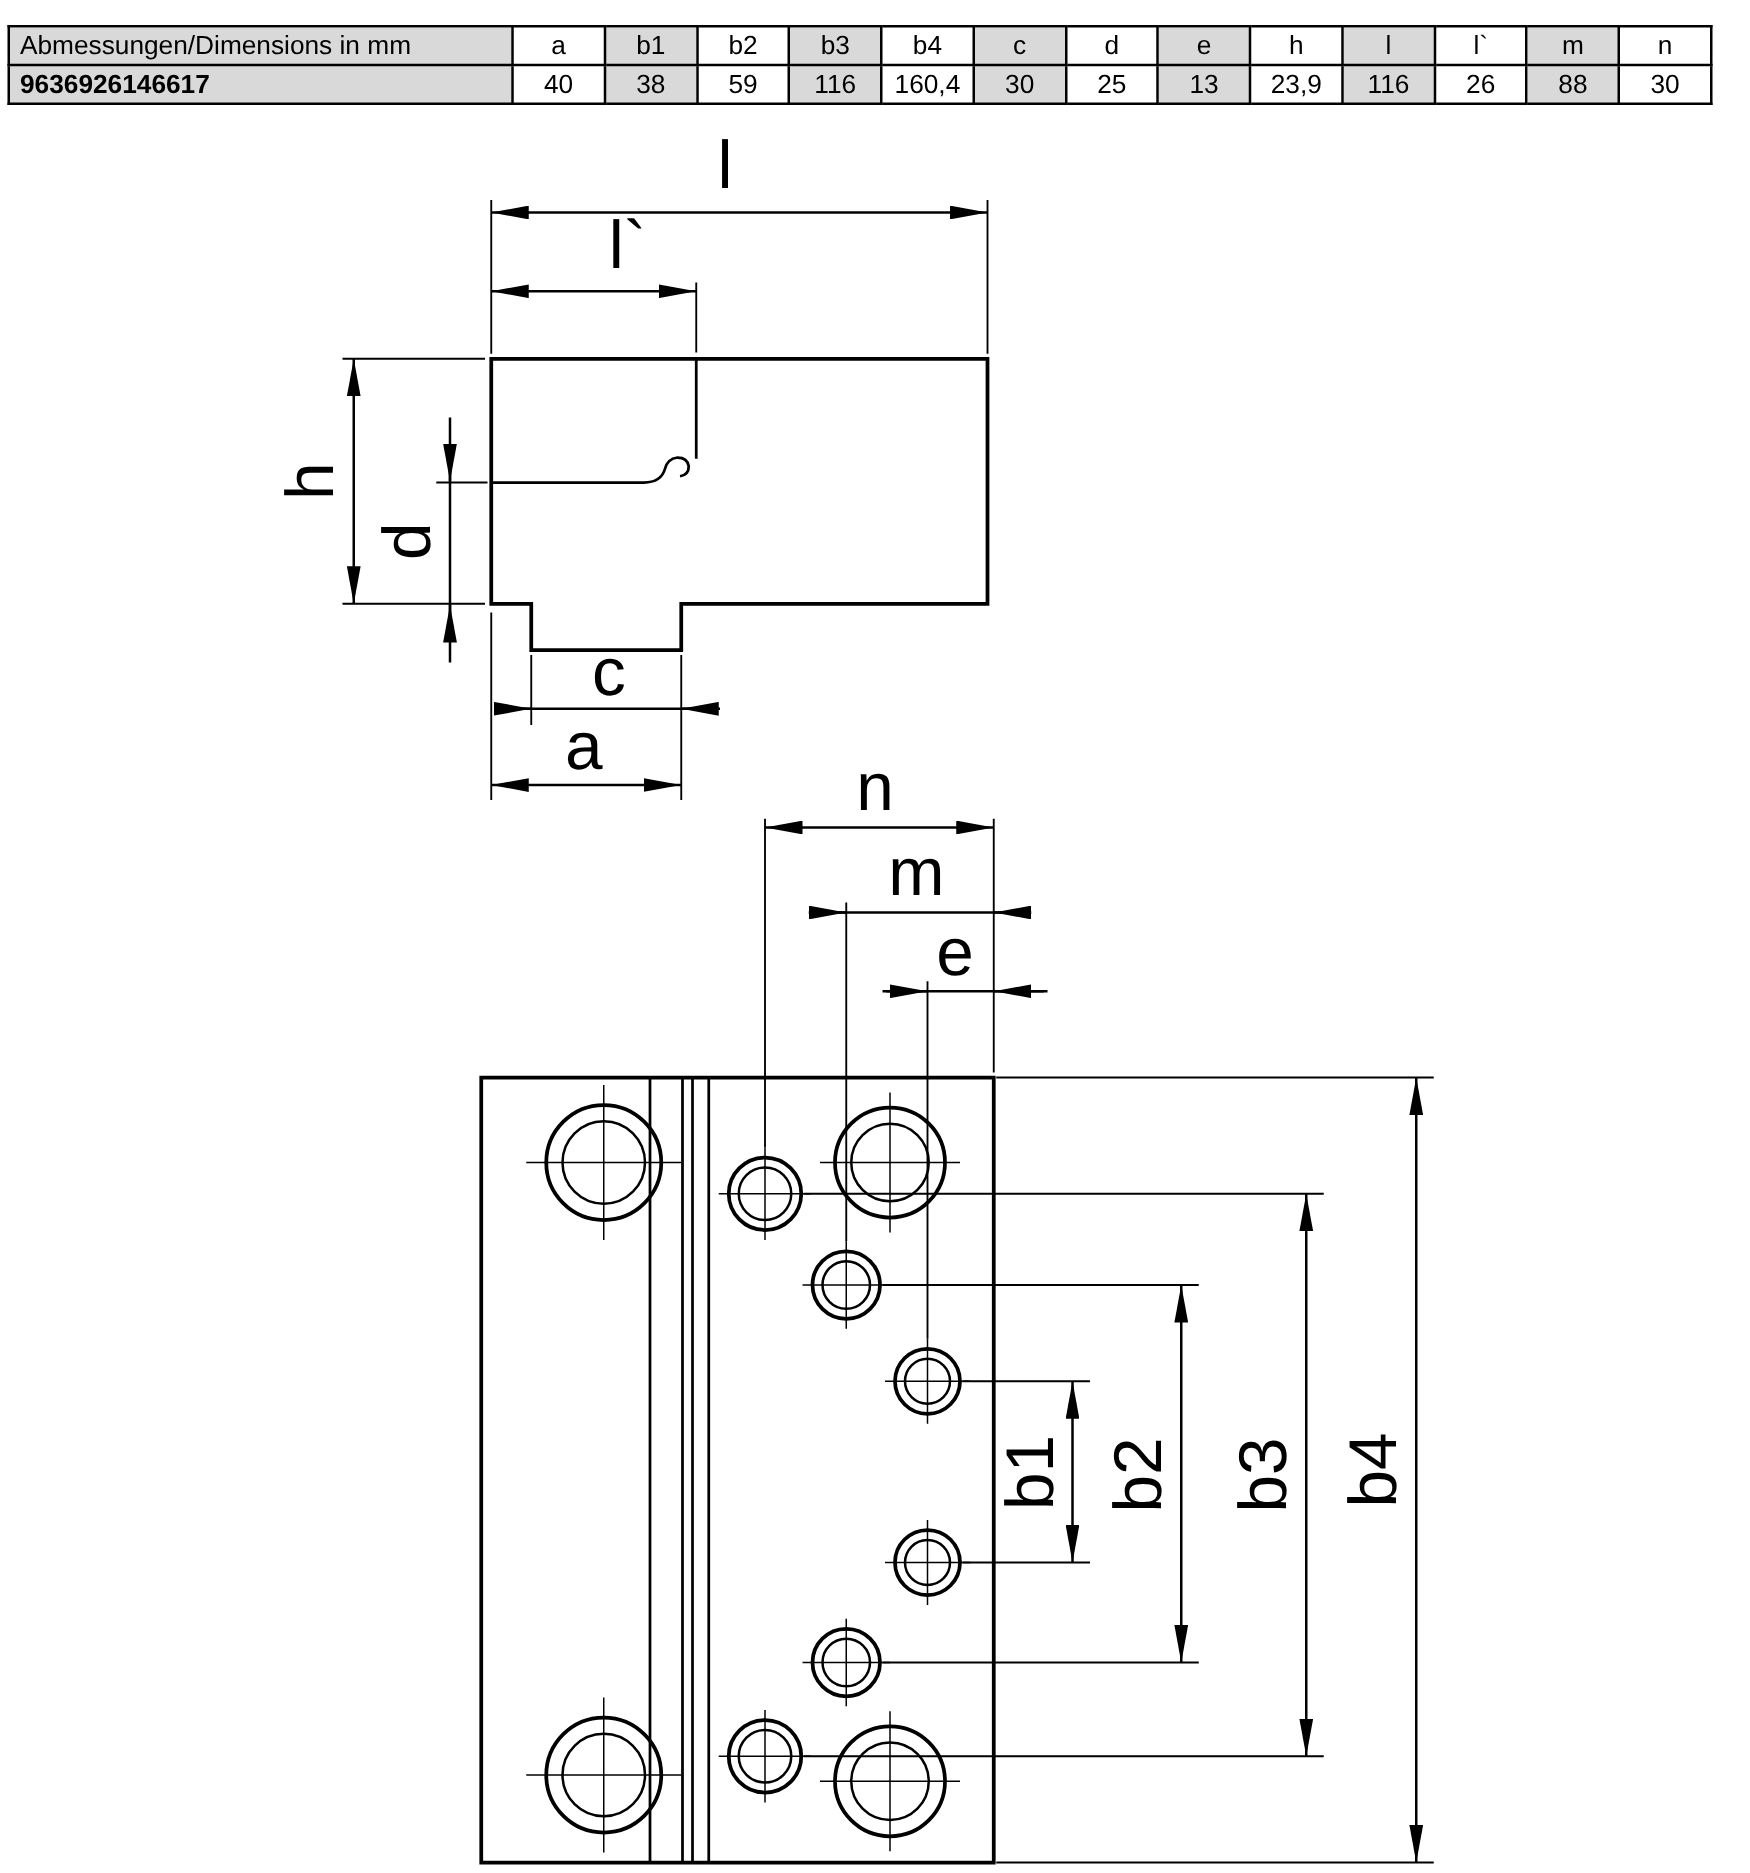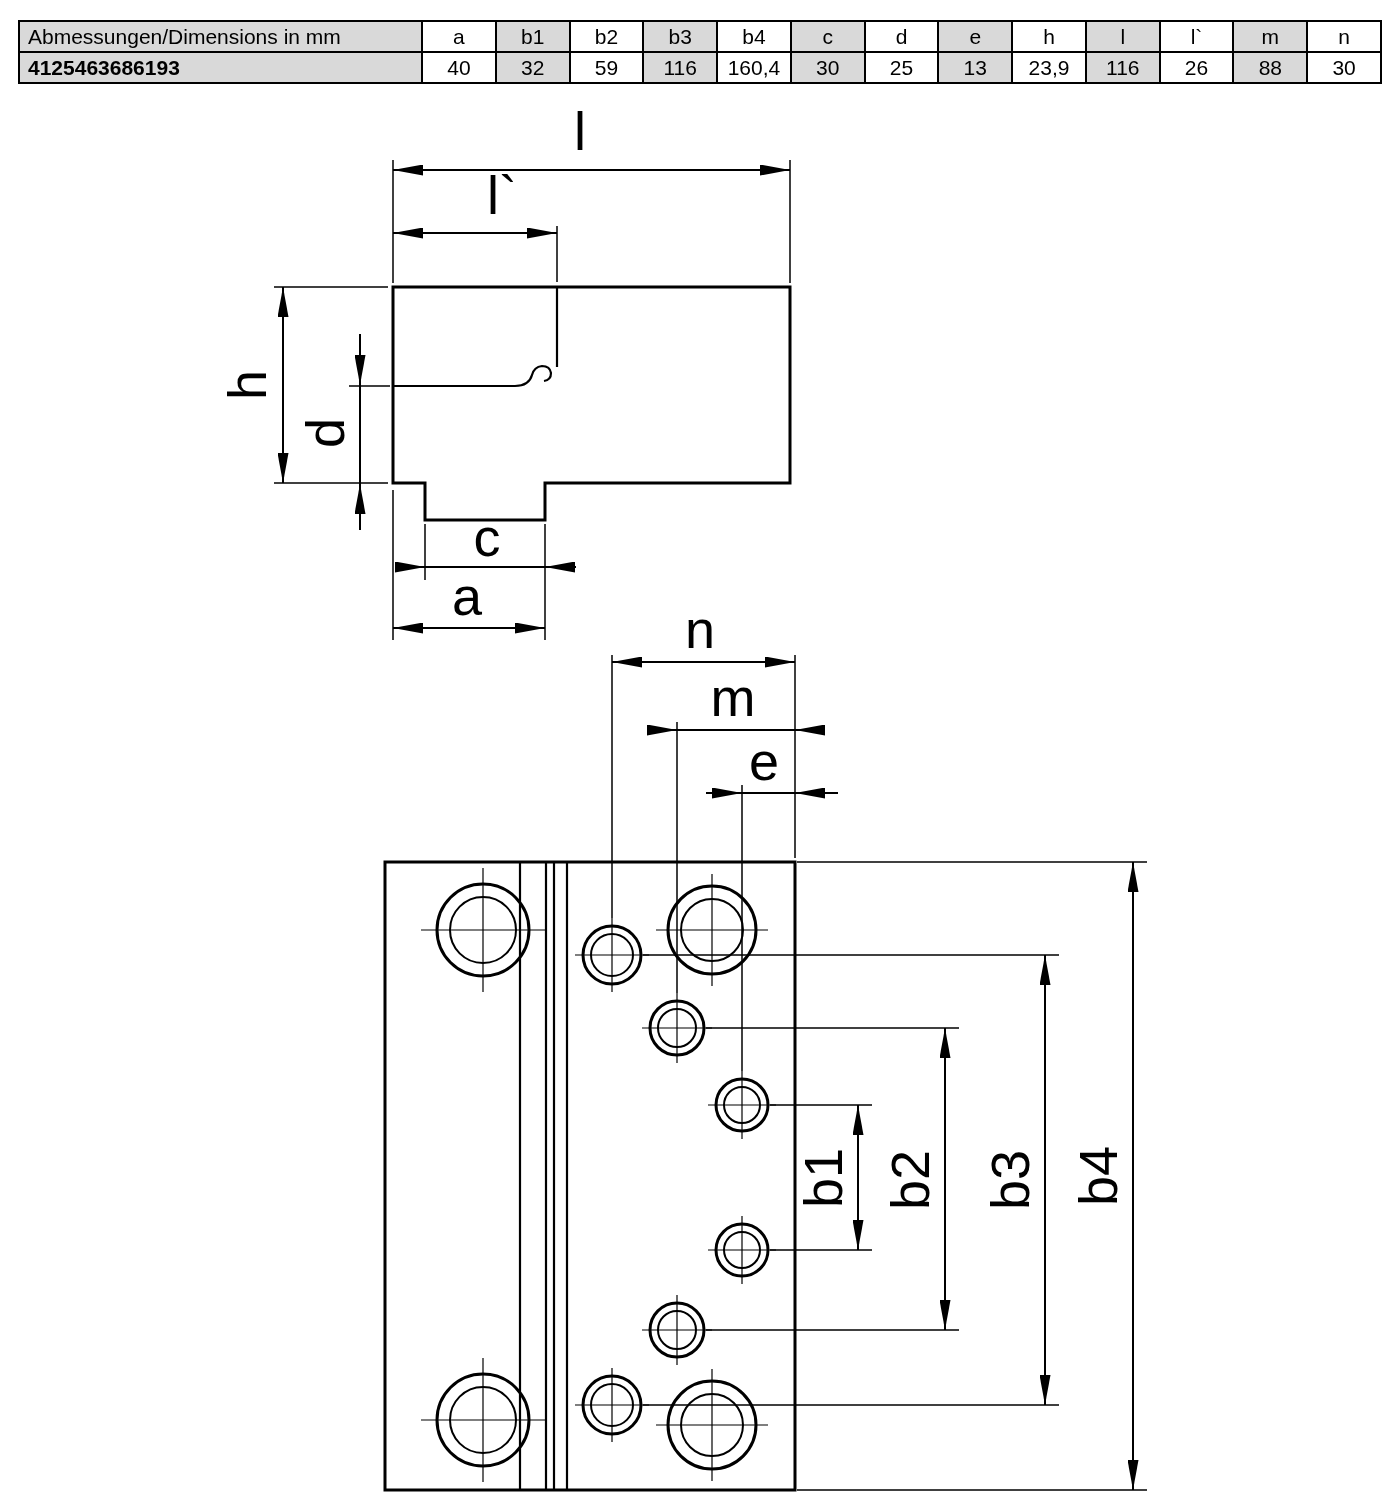--- a/index.html
+++ b/index.html
@@ -1,18 +1,18 @@
 <!DOCTYPE html>
 <html><head>
 <meta charset="utf-8">
 <style>
   html,body{margin:0;padding:0;background:#fff;}
   .page{position:relative;width:1400px;height:1498px;background:#fff;
         font-family:"Liberation Sans",sans-serif;overflow:hidden;}
-  table.dims{position:absolute;left:18px;top:20px;width:1364px;
+  table.dims{position:absolute;left:6px;top:20px;width:1364px;
              border-collapse:collapse;table-layout:fixed;}
   .dims td{border:2px solid #000;height:29px;text-align:center;font-size:21px;
            padding:0 3px;background:#fff;white-space:nowrap;overflow:hidden;color:#000;}
   .dims td.shaded{background:#d9d9d9;}
   .dims td.label-cell{width:390px;text-align:left;padding-left:8px;}
   .dims td.part{font-weight:bold;}
   svg.drawing{position:absolute;left:0;top:0;}
   .outline{fill:none;stroke:#000;stroke-width:3;}
   .edge{fill:none;stroke:#000;stroke-width:2.2;}
   .dim{fill:none;stroke:#000;stroke-width:2;}
@@ -39,23 +39,23 @@
           <td class="shaded">c</td>
           <td>d</td>
           <td class="shaded">e</td>
           <td>h</td>
           <td class="shaded">l</td>
           <td>l`</td>
           <td class="shaded">m</td>
           <td>n</td>
         </tr>
       <tr>
-        <td class="label-cell shaded part">4125463686193</td>
+        <td class="label-cell shaded part">9636926146617</td>
       <td>40</td>
-          <td class="shaded">32</td>
+          <td class="shaded">38</td>
           <td>59</td>
           <td class="shaded">116</td>
           <td>160,4</td>
           <td class="shaded">30</td>
           <td>25</td>
           <td class="shaded">13</td>
           <td>23,9</td>
           <td class="shaded">116</td>
           <td>26</td>
           <td class="shaded">88</td>

